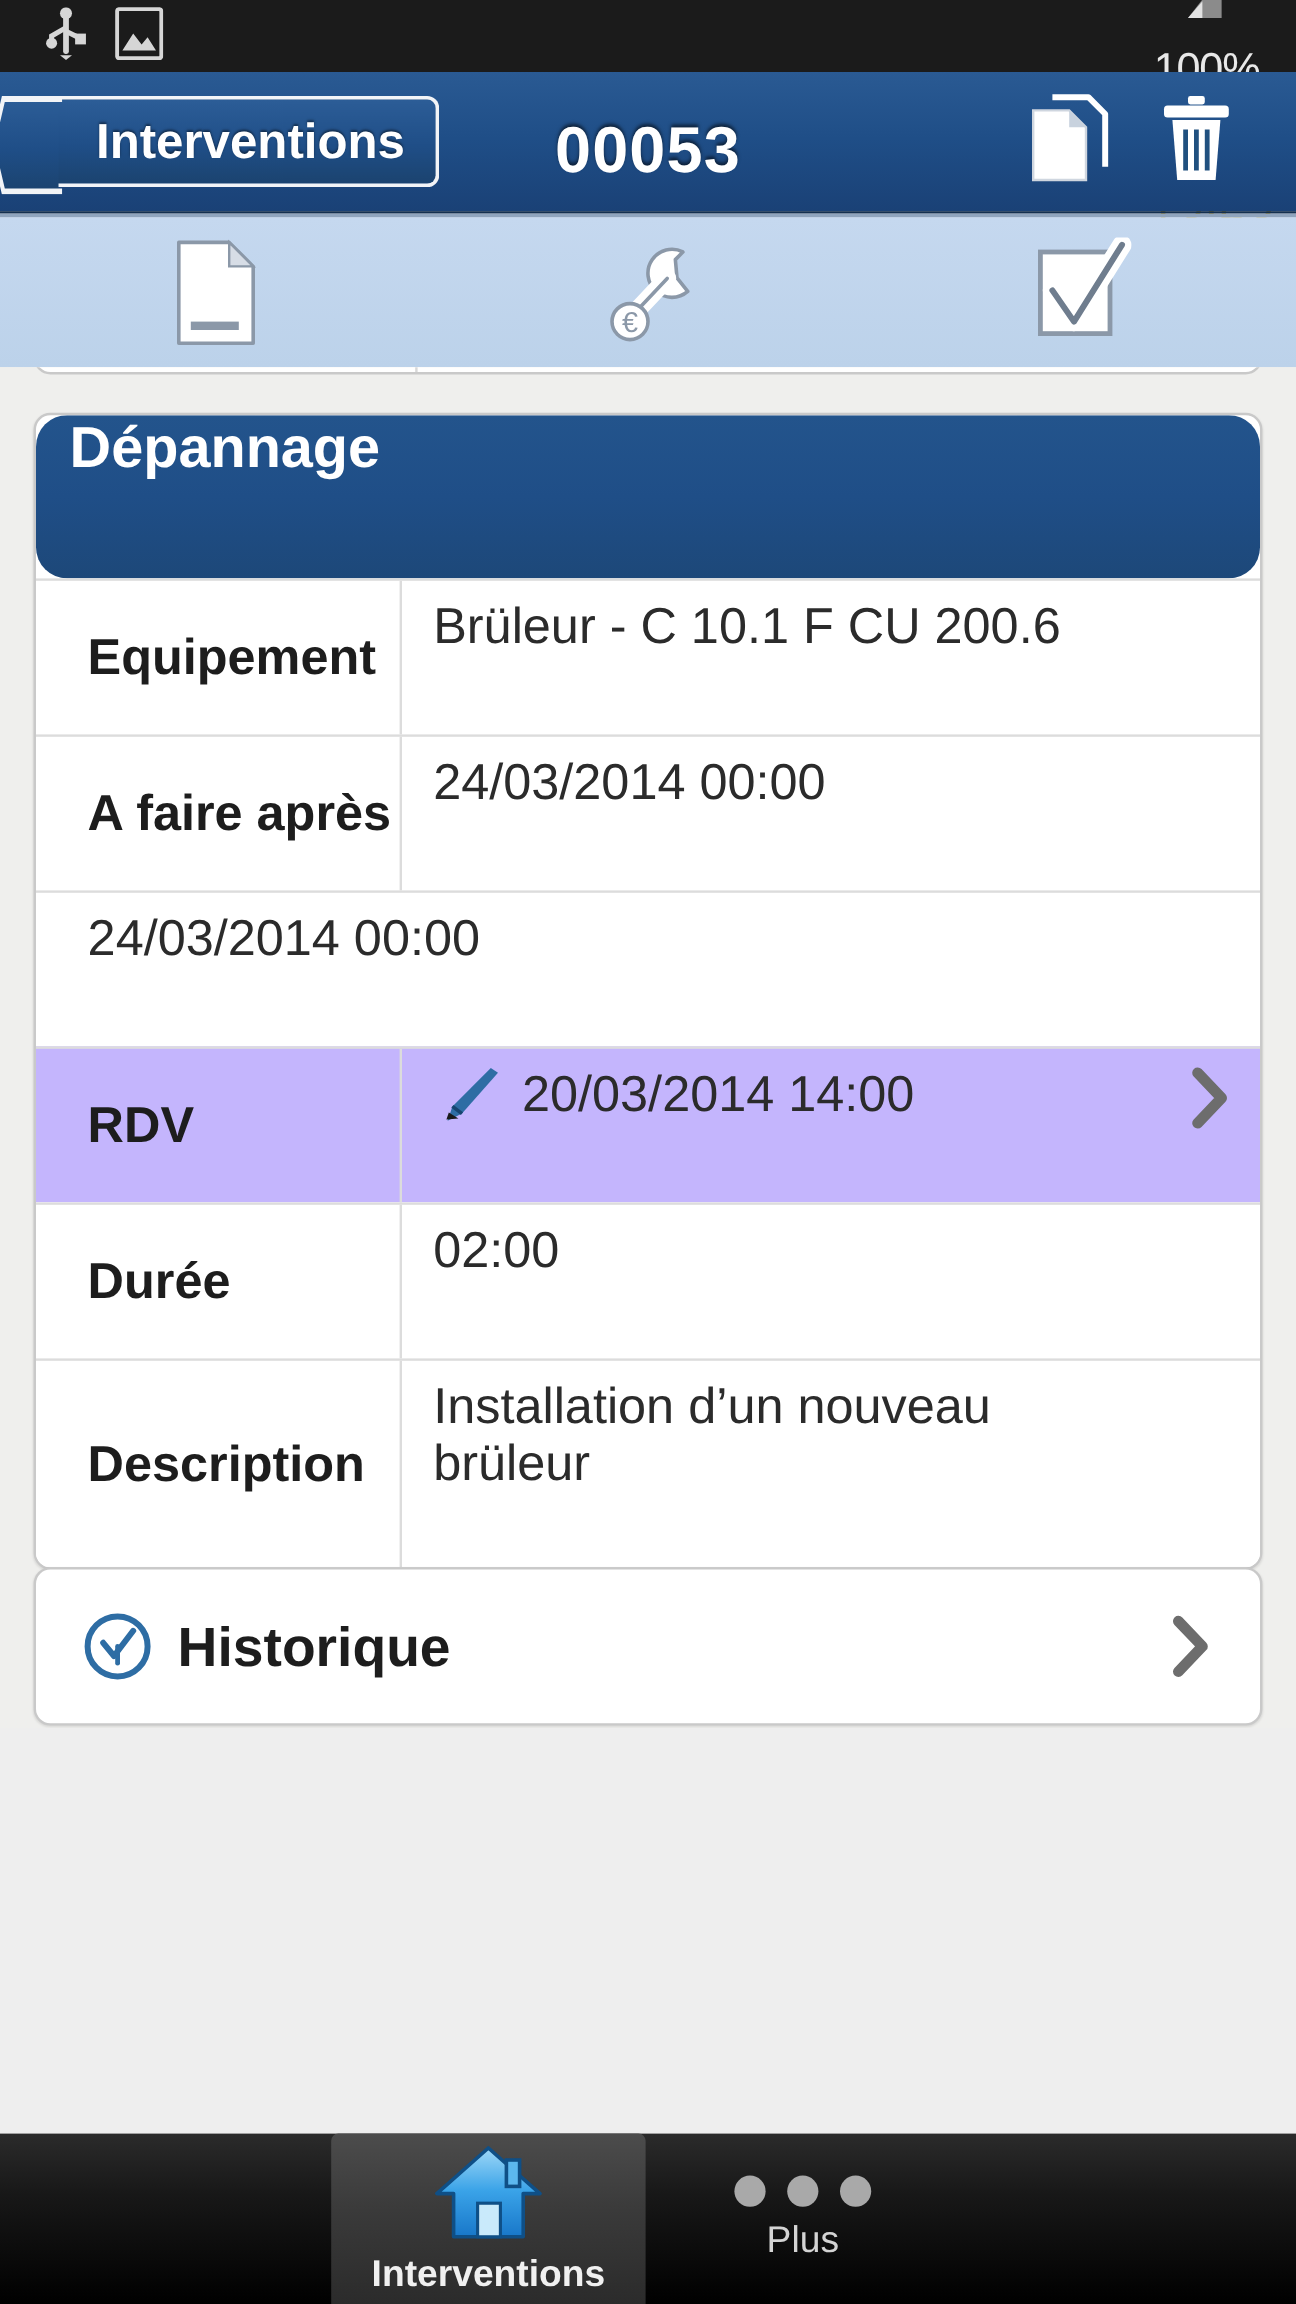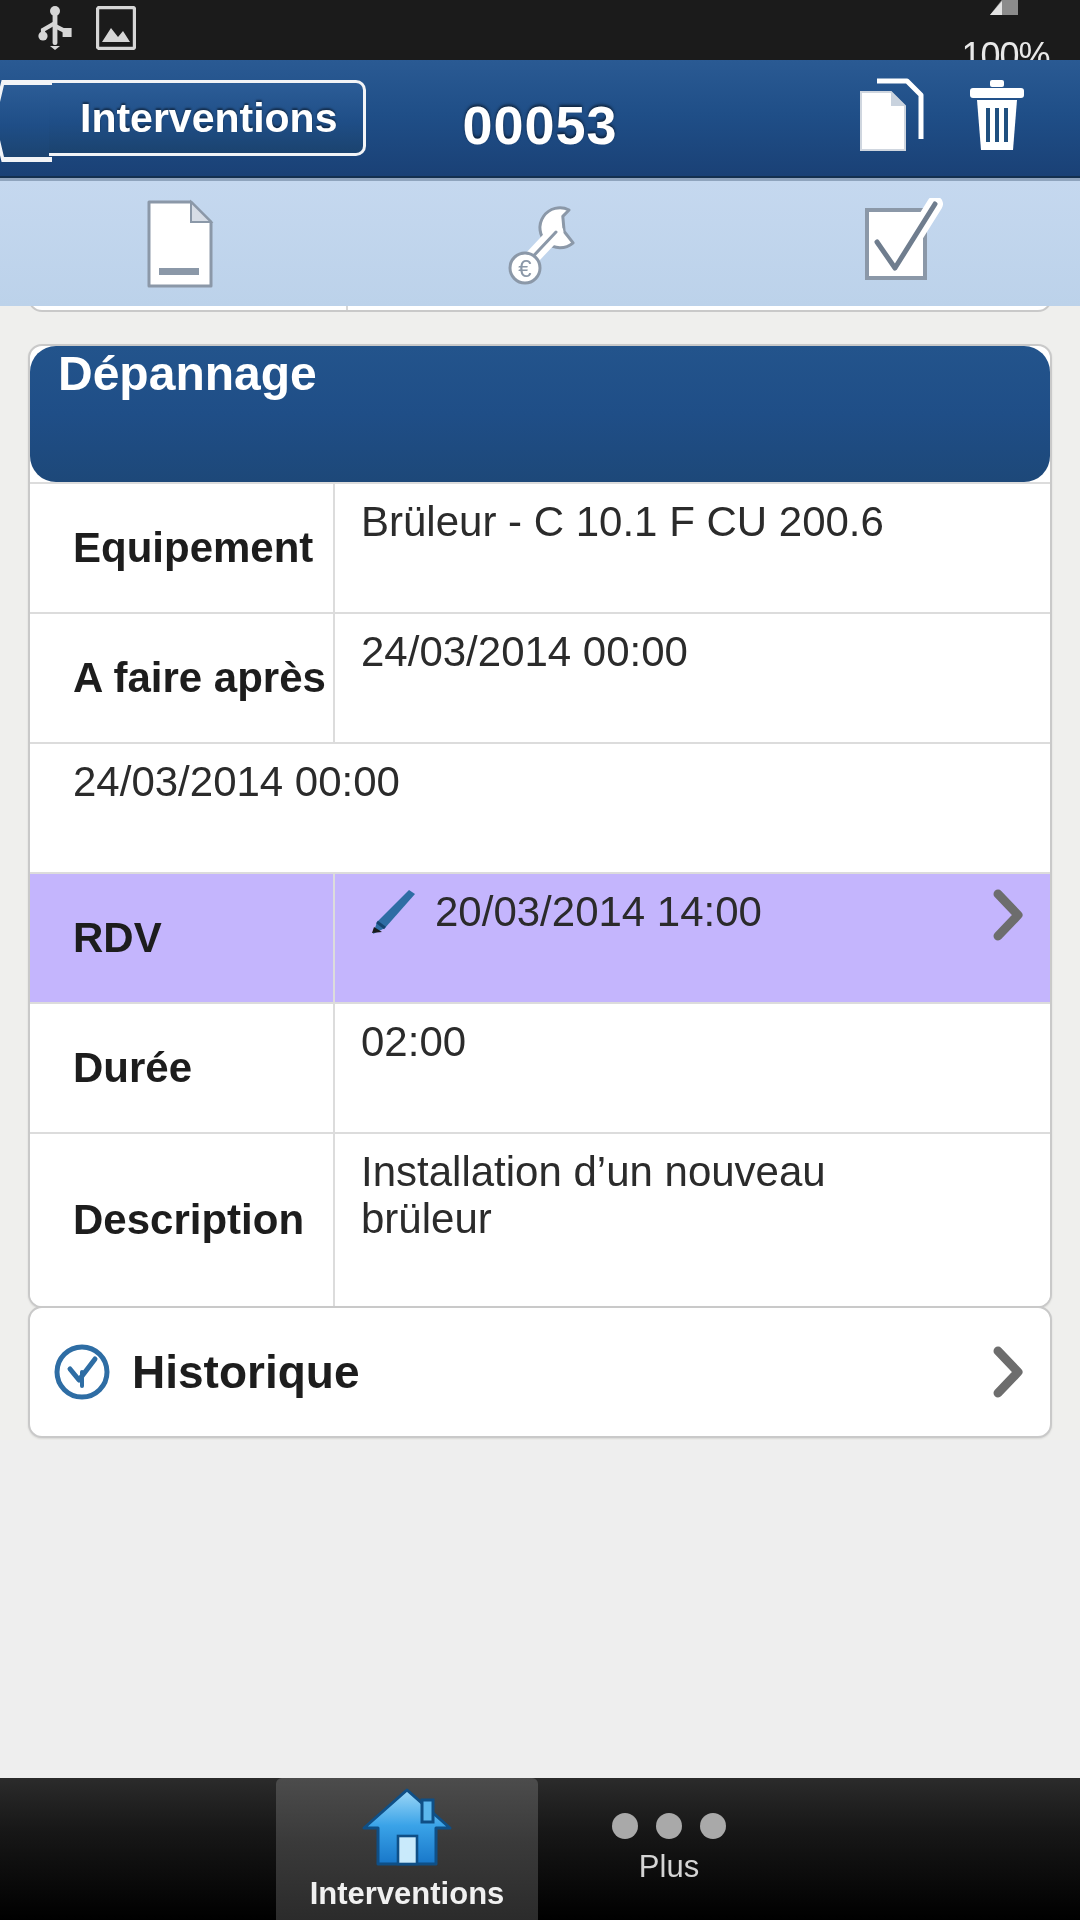--- a/index.html
+++ b/index.html
@@ -131,21 +131,21 @@
     display:flex;align-items:flex-start;padding:14px 22px 14px 26px;
     font-size:42px;color:#2b2b2b;line-height:1.12;
   }
   .cell-value .vtext{flex:1;}
   .pencil{margin-right:14px;display:flex;align-items:center;flex:none;}
   .chev{margin-left:auto;flex:none;display:flex;align-items:center;padding-left:10px;}
 
   
   #hist-card{top:0;}
   .hist-row{
-    display:flex;align-items:center;height:128px;padding:0 22px;
+    display:flex;align-items:center;height:128px;padding:0 38px;
     box-sizing:border-box;
     text-align:center;
   }
   .hist-ico{margin-right:20px;display:flex;align-items:center;}
   .hist-label{font-size:46px;font-weight:bold;color:#1d1d1d;}
   .hist-chev{margin-left:auto;display:flex;align-items:center;}
 
   
   .bottombar{
     position:absolute;left:0;bottom:0;width:1080px;height:142px;

